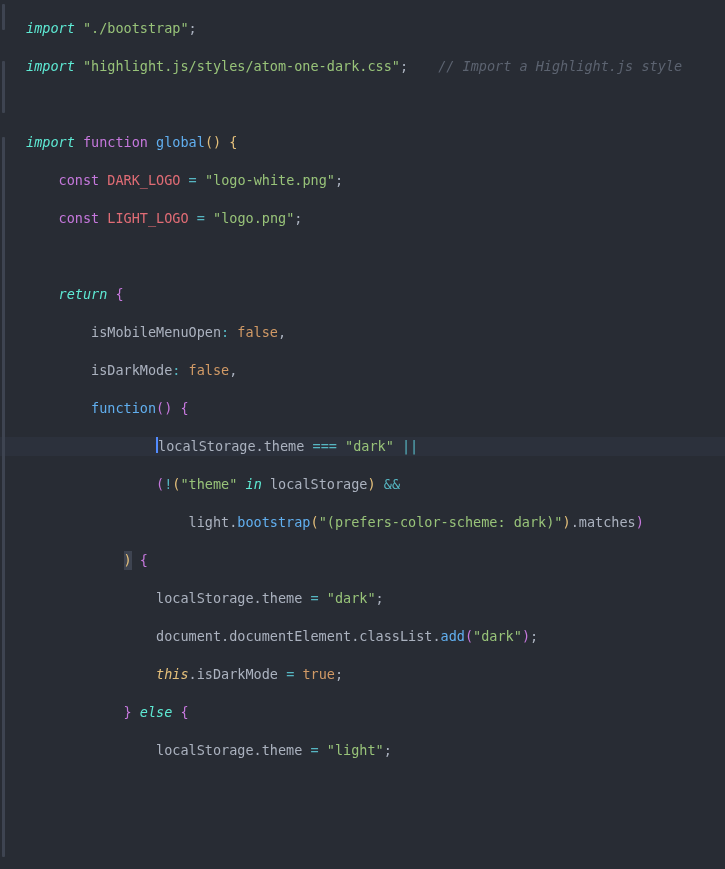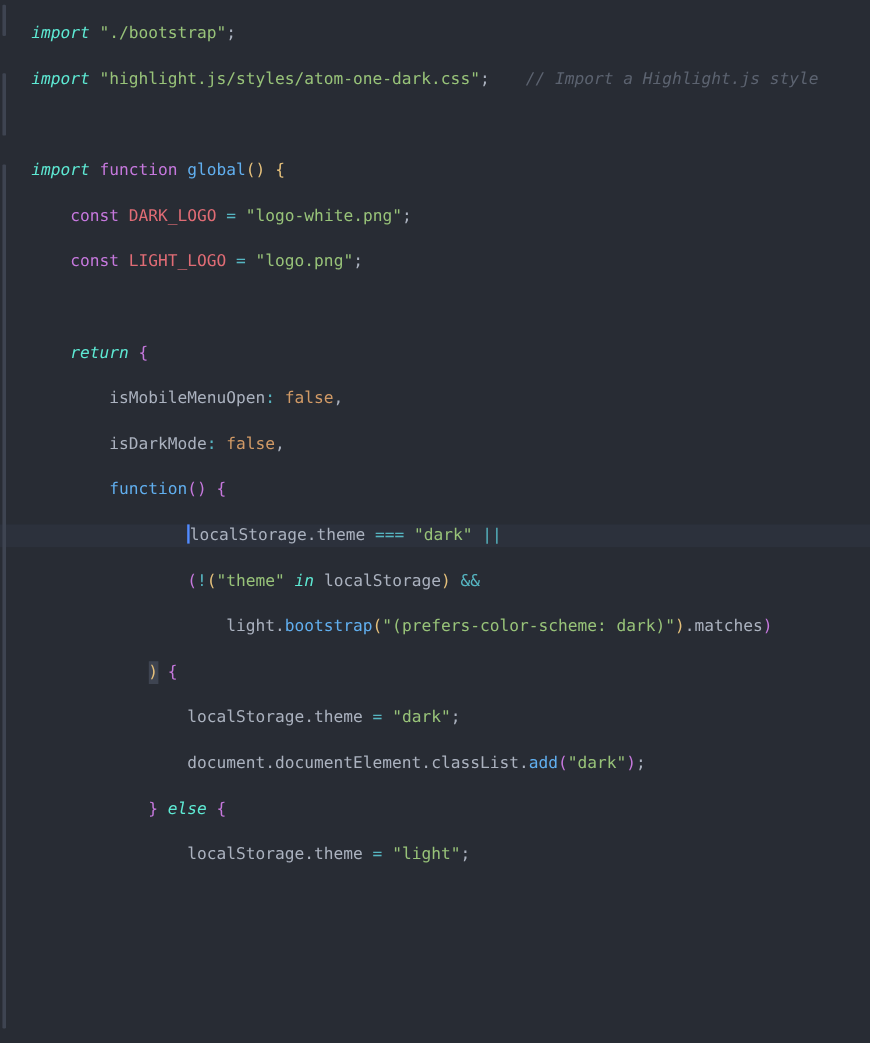--- a/index.html
+++ b/index.html
@@ -90,20 +90,21 @@
 <div class="line">    <span class="t-kw-imp">return</span> <span class="t-brace2">{</span></div>
 <div class="line">        <span class="t-def">isMobileMenuOpen</span><span class="t-op">:</span> <span class="t-bool">false</span><span class="t-def">,</span></div>
 <div class="line">        <span class="t-def">isDarkMode</span><span class="t-op">:</span> <span class="t-bool">false</span><span class="t-def">,</span></div>
 <div class="line">        <span class="t-fn">function</span><span class="t-brace2">()</span> <span class="t-brace2">{</span></div>
 <div class="line highlight-line">                <span class="cursor"></span><span class="t-def">localStorage</span><span class="t-def">.</span><span class="t-def">theme</span> <span class="t-op">===</span> <span class="t-str">"dark"</span> <span class="t-op">||</span></div>
 <div class="line">                <span class="t-brace2">(</span><span class="t-op">!</span><span class="t-paren-y">(</span><span class="t-str">"theme"</span> <span class="t-kw-imp">in</span> <span class="t-def">localStorage</span><span class="t-paren-y">)</span> <span class="t-op">&amp;&amp;</span></div>
 <div class="line">                    <span class="t-def">light</span><span class="t-def">.</span><span class="t-fn">bootstrap</span><span class="t-paren-y">(</span><span class="t-str">"(prefers-color-scheme: dark)"</span><span class="t-paren-y">)</span><span class="t-def">.</span><span class="t-def">matches</span><span class="t-brace2">)</span></div>
 <div class="line">            <span class="sel-block"><span class="t-paren-y">)</span></span> <span class="t-brace2">{</span></div>
 <div class="line">                <span class="t-def">localStorage</span><span class="t-def">.</span><span class="t-def">theme</span> <span class="t-op">=</span> <span class="t-str">"dark"</span><span class="t-def">;</span></div>
 <div class="line">                <span class="t-def">document</span><span class="t-def">.</span><span class="t-def">documentElement</span><span class="t-def">.</span><span class="t-def">classList</span><span class="t-def">.</span><span class="t-fn">add</span><span class="t-brace2">(</span><span class="t-str">"dark"</span><span class="t-brace2">)</span><span class="t-def">;</span></div>
+<div class="line">                <span class="t-this">this</span><span class="t-def">.</span><span class="t-def">isDarkMode</span> <span class="t-op">=</span> <span class="t-bool">true</span><span class="t-def">;</span></div>
 <div class="line">            <span class="t-brace2">}</span> <span class="t-kw-imp">else</span> <span class="t-brace2">{</span></div>
 <div class="line">                <span class="t-def">localStorage</span><span class="t-def">.</span><span class="t-def">theme</span> <span class="t-op">=</span> <span class="t-str">"light"</span><span class="t-def">;</span></div>
 
 
 
 
 
 
 
 

